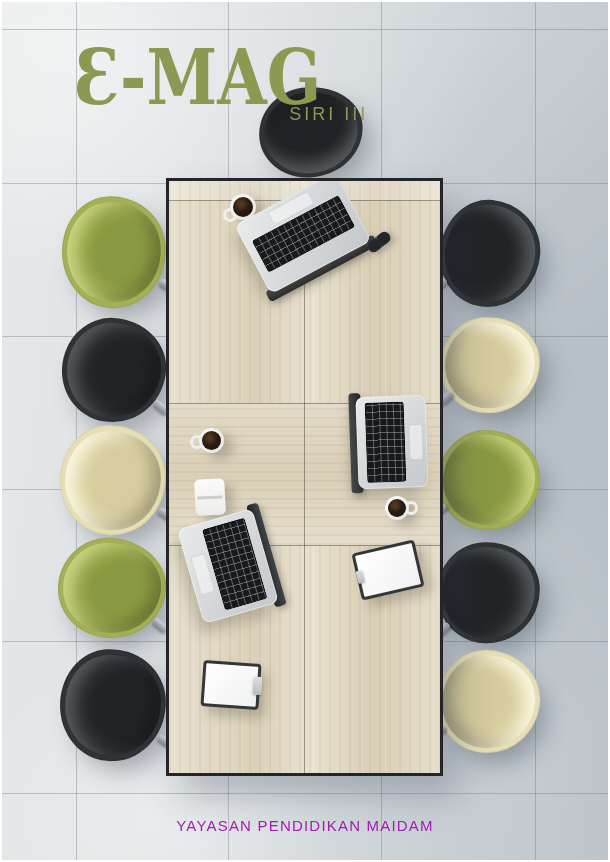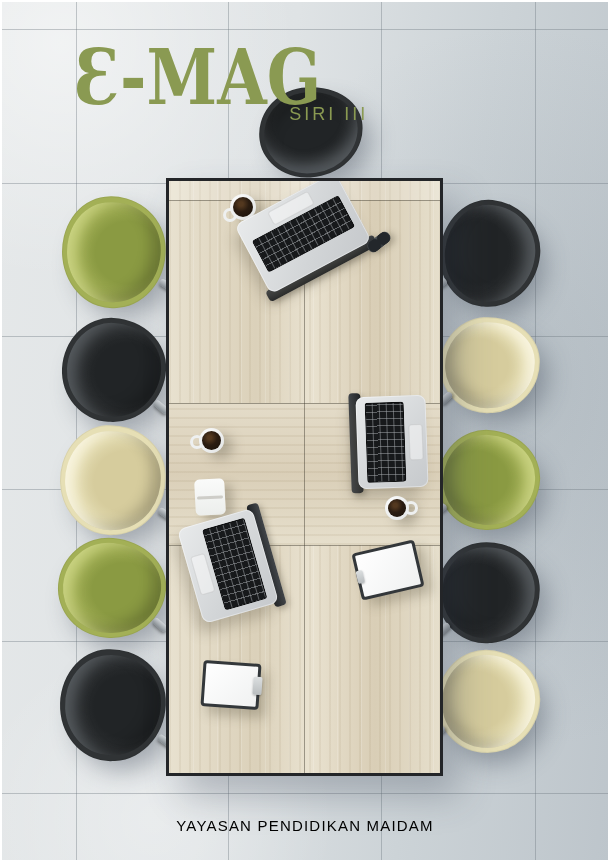--- a/index.html
+++ b/index.html
@@ -212,16 +212,16 @@
           </div>
         </div>
       </div>
     </div>
 
   <div class="title-block">
     <div class="magazine-title" style="color: rgb(138, 154, 82);">Ɛ-MAG</div>
     <div class="series" style="color: rgb(138, 154, 82);">SIRI III</div>
   </div>
 
-  <div class="footer" style="color: #000000;">YAYASAN PENDIDIKAN MAIDAM</div>
+  <div class="footer" style="color: #a21caf;">YAYASAN PENDIDIKAN MAIDAM</div>
 
   <div class="page-edge"></div>
 </div>
 
 </body></html>

